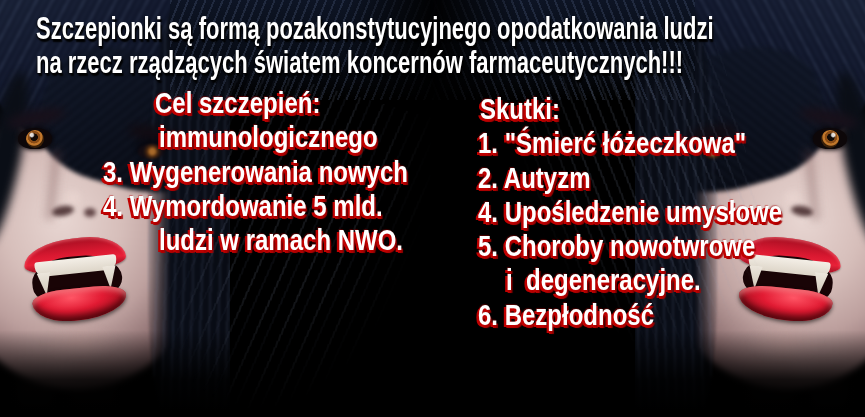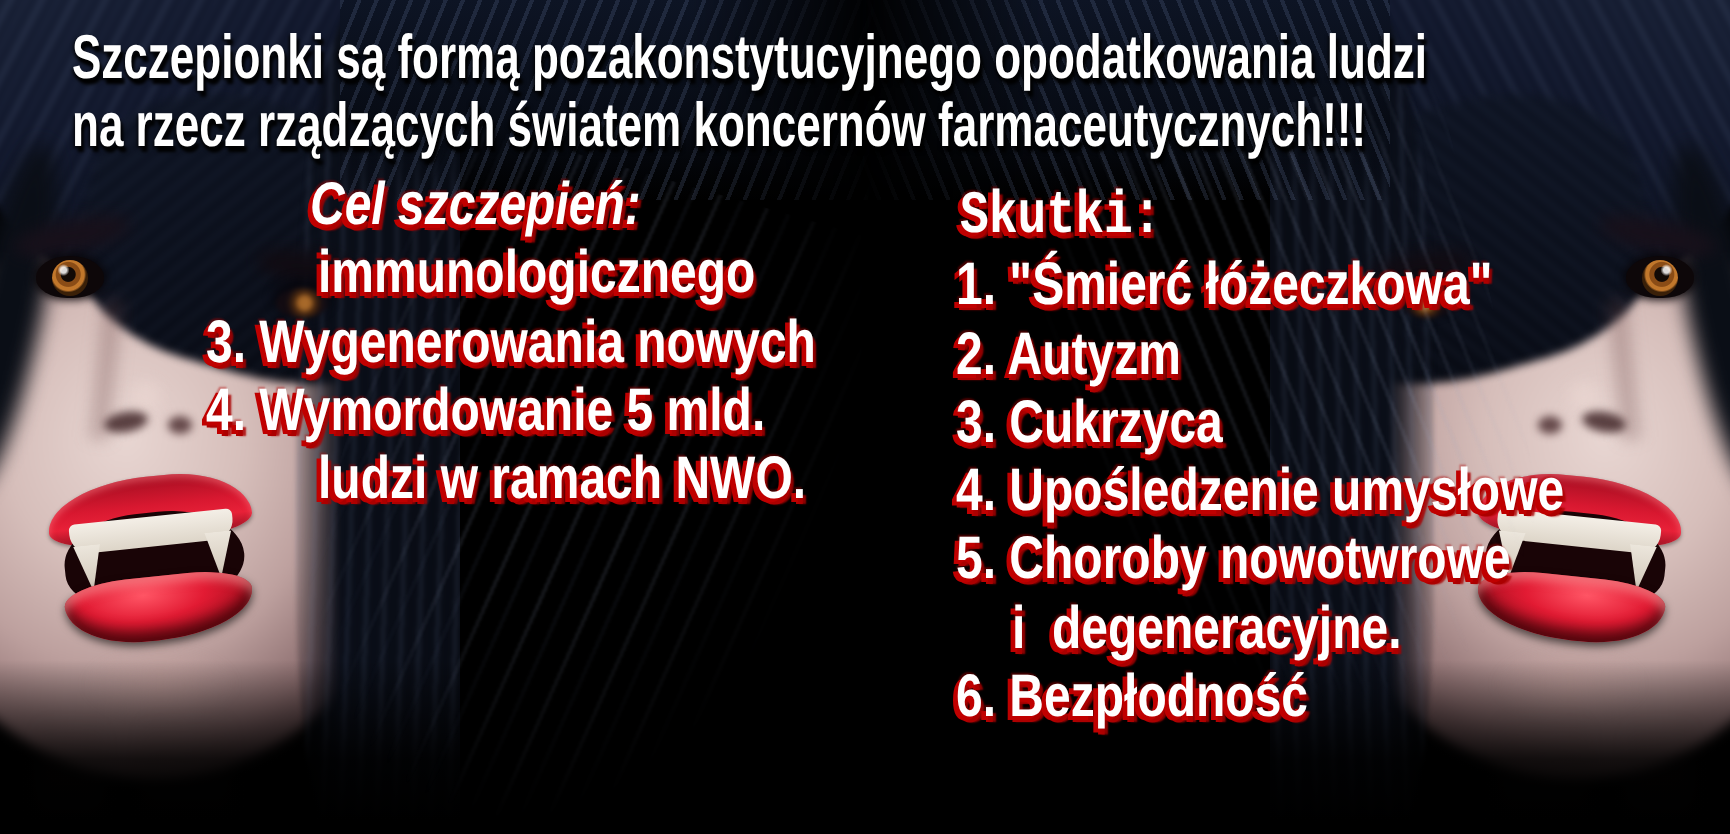--- a/index.html
+++ b/index.html
@@ -106,23 +106,23 @@
   .header .t-line{position:relative;display:block;height:34px;line-height:34px;}
   .header .t{display:inline-block;transform:scaleX(.71);transform-origin:0 50%;white-space:pre;
     text-shadow:2px 3px 2px #000,-1px 1px 2px rgba(0,0,0,.8);}
 
   .col{z-index:5;color:#fff;font-size:30px;}
   .col-left{left:103px;top:86px;width:360px;}
   .col-right{left:478px;top:92px;width:380px;}
   .col .t-line{position:relative;display:block;height:34.3px;line-height:34.3px;}
   .col .t{display:inline-block;transform:scaleX(.80);transform-origin:0 50%;white-space:pre;
     text-shadow:-3px 2px 0 #c00000,2px 3px 1px rgba(170,0,0,.85),0 3px 0 #b00000,-1px -1px 1px rgba(180,0,0,.4);}
-  .col-left .head{padding-left:52px;font-style:italic;}
+  .col-left .head{padding-left:52px;}
   .col-left .cont{padding-left:56px;}
-  .col-right .head{padding-left:2px;font-family:Liberation Mono, monospace;}
+  .col-right .head{padding-left:2px;}
   .col-right .cont{padding-left:28px;}
 </style>
 </head>
 <body>
 
 <div class="meme">
 
   <div class="face left">
     <div class="f-skin"></div>
     <div class="f-hair-top"></div>
@@ -221,23 +221,20 @@
     <div class="t-line head">
         <span class="t">Skutki:</span>
       </div>
     <div class="t-line">
         <span class="t">1. "Śmierć łóżeczkowa"</span>
       </div>
     <div class="t-line">
         <span class="t">2. Autyzm</span>
       </div>
     <div class="t-line">
-        <span class="t">3. Cukrzyca</span>
-      </div>
-    <div class="t-line">
         <span class="t">4. Upośledzenie umysłowe</span>
       </div>
     <div class="t-line">
         <span class="t">5. Choroby nowotwrowe</span>
       </div>
     <div class="t-line cont">
         <span class="t">i  degeneracyjne.</span>
       </div>
     <div class="t-line">
         <span class="t">6. Bezpłodność</span>

